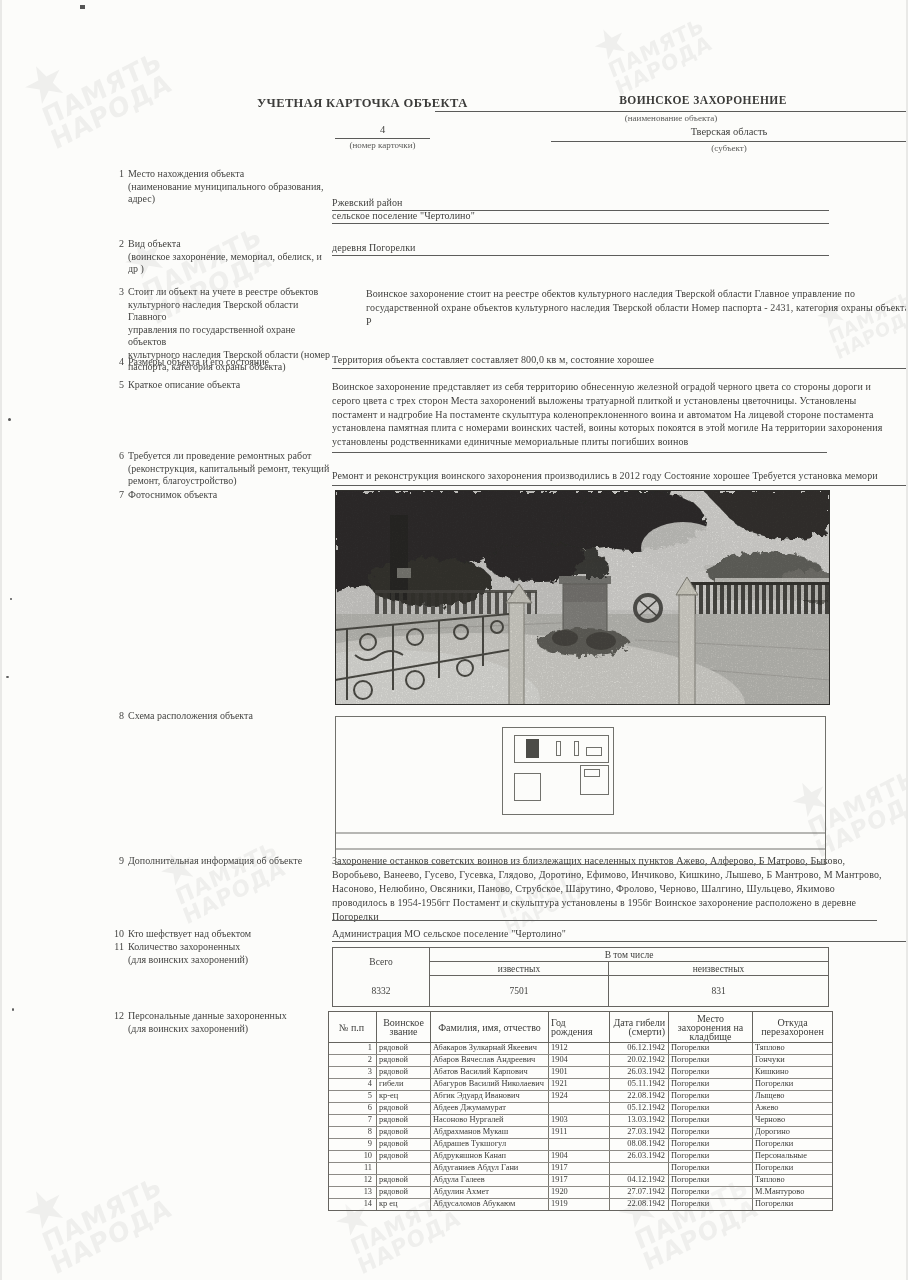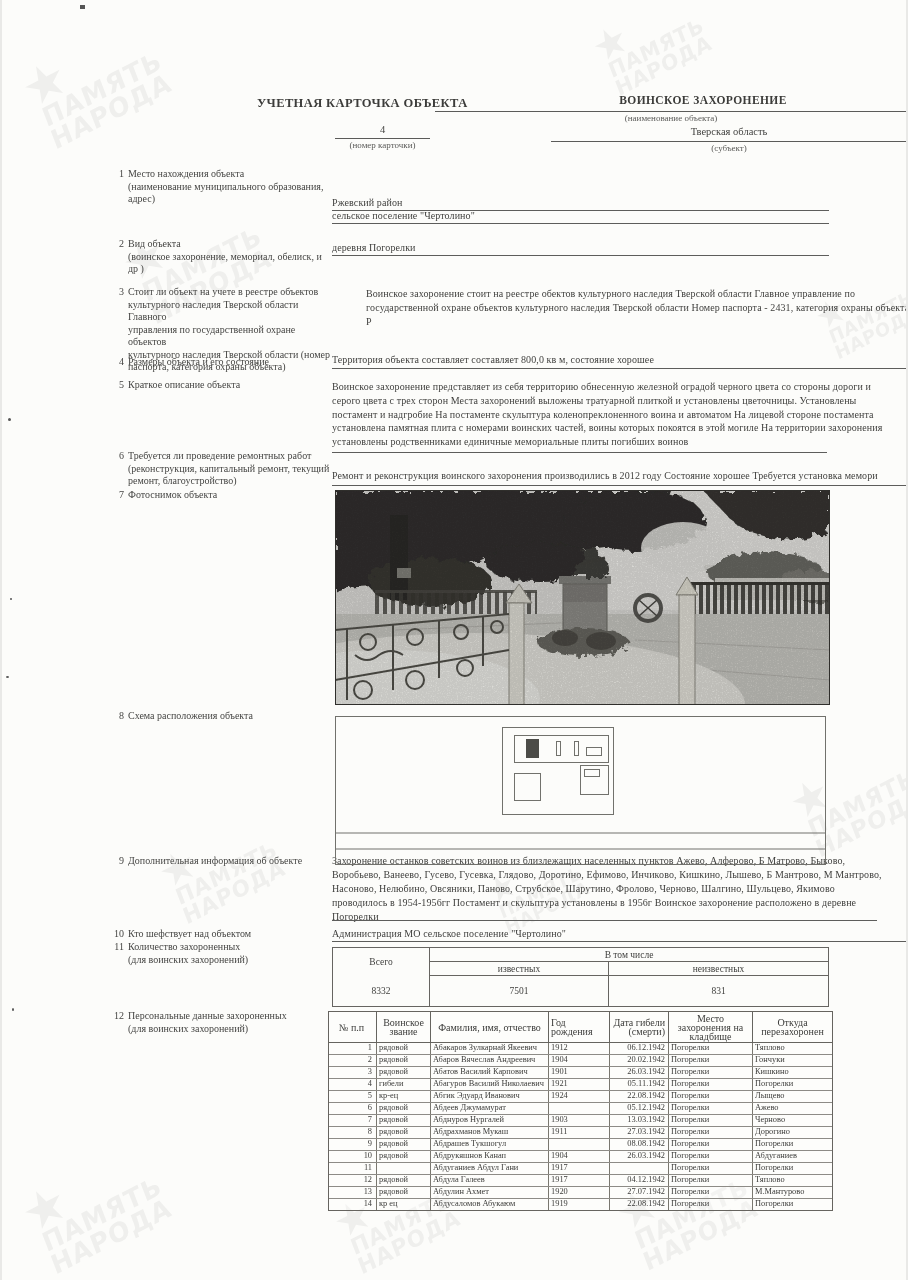--- a/index.html
+++ b/index.html
@@ -371,21 +371,21 @@
           <div class="pcell c1">рядовой</div>
           <div class="pcell c2">Абдеев Джумамурат</div>
           <div class="pcell c3"></div>
           <div class="pcell c4">05.12.1942</div>
           <div class="pcell c5">Погорелки</div>
           <div class="pcell c6">Ажево</div>
         </div>
         <div class="prow">
           <div class="pcell c0">7</div>
           <div class="pcell c1">рядовой</div>
-          <div class="pcell c2">Абднуров Нургалей</div>
+          <div class="pcell c2">Насоново Нургалей</div>
           <div class="pcell c3">1903</div>
           <div class="pcell c4">13.03.1942</div>
           <div class="pcell c5">Погорелки</div>
           <div class="pcell c6">Черново</div>
         </div>
         <div class="prow">
           <div class="pcell c0">8</div>
           <div class="pcell c1">рядовой</div>
           <div class="pcell c2">Абдрахманов Мукаш</div>
           <div class="pcell c3">1911</div>
@@ -402,21 +402,21 @@
           <div class="pcell c5">Погорелки</div>
           <div class="pcell c6">Погорелки</div>
         </div>
         <div class="prow">
           <div class="pcell c0">10</div>
           <div class="pcell c1">рядовой</div>
           <div class="pcell c2">Абдрукяшнов Канап</div>
           <div class="pcell c3">1904</div>
           <div class="pcell c4">26.03.1942</div>
           <div class="pcell c5">Погорелки</div>
-          <div class="pcell c6">Абдуганиев</div>
+          <div class="pcell c6">Персональные</div>
         </div>
         <div class="prow">
           <div class="pcell c0">11</div>
           <div class="pcell c1"></div>
           <div class="pcell c2">Абдуганиев Абдул Гани</div>
           <div class="pcell c3">1917</div>
           <div class="pcell c4"></div>
           <div class="pcell c5">Погорелки</div>
           <div class="pcell c6">Погорелки</div>
         </div>

